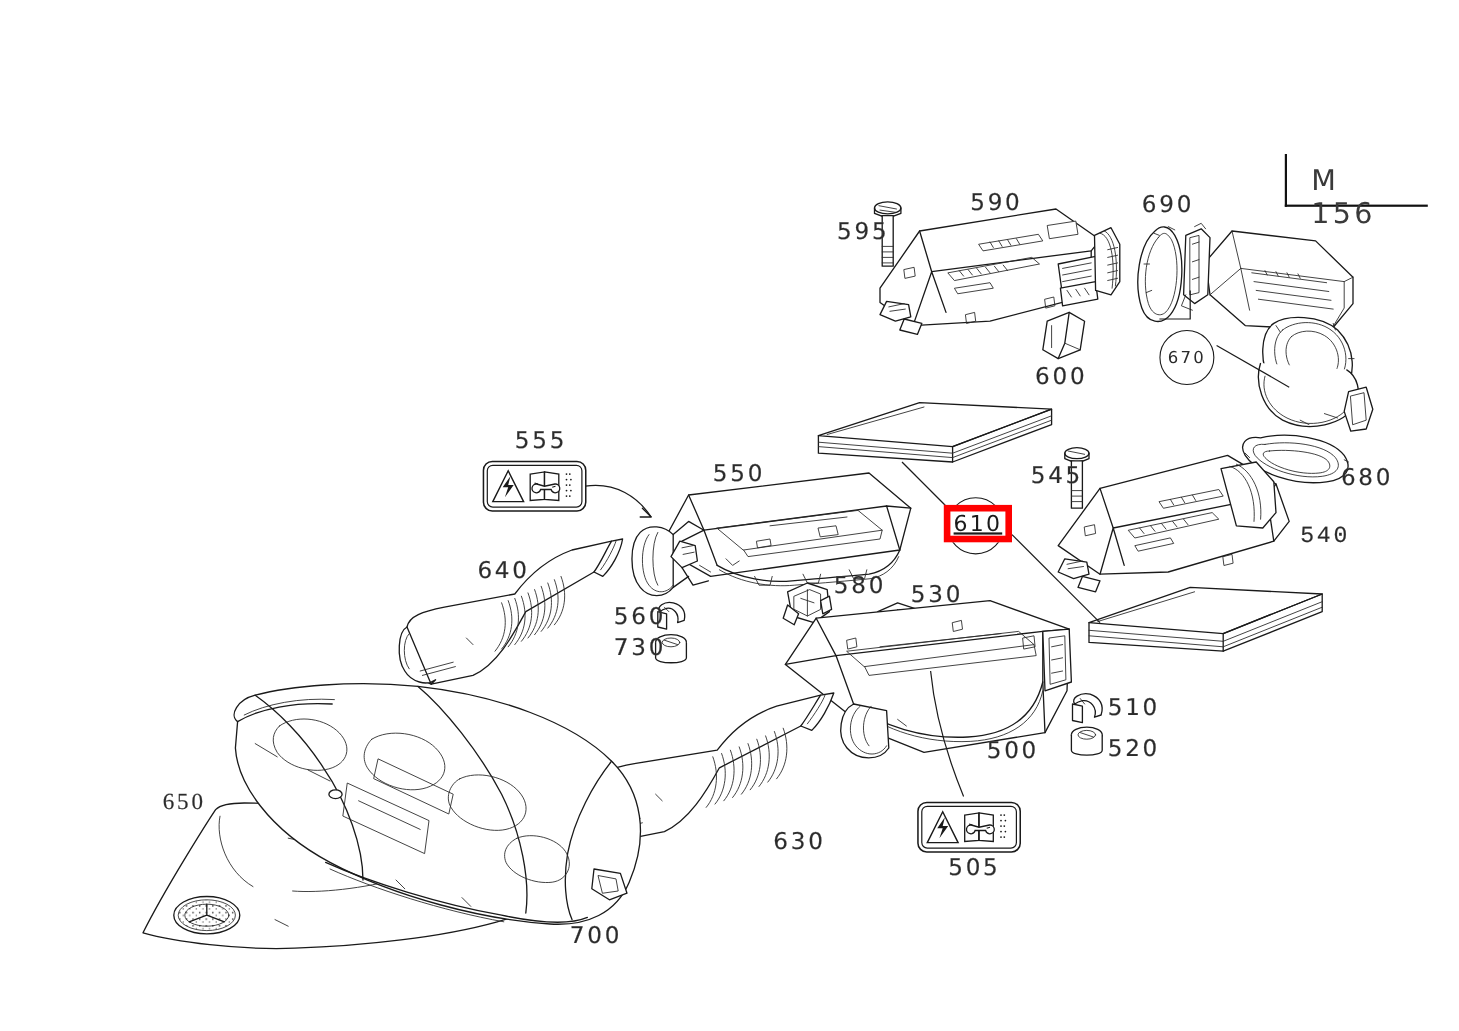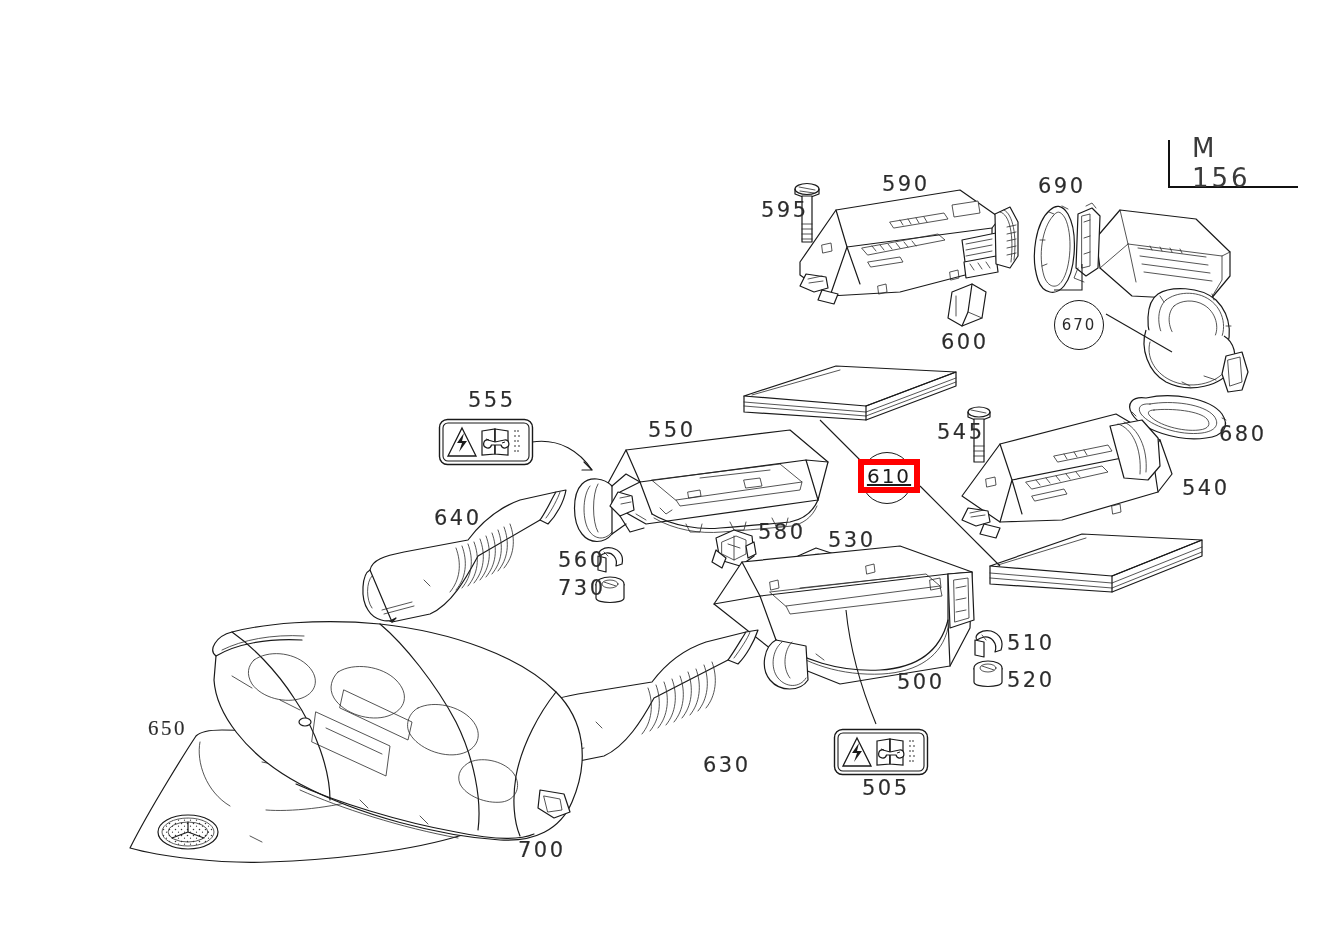--- a/index.html
+++ b/index.html
@@ -65,21 +65,20 @@
     position: absolute;
     font-family: "DejaVu Sans", sans-serif;
     font-size: 26px;
     letter-spacing: 3px;
     color: #3a3a3a;
     border-left: 2px solid #111;
     border-bottom: 2px solid #111;
     padding: 10px 14px 10px 22px;
     box-sizing: border-box;
     display: flex;
-    align-items: center;
   }
   .warn-label {
     position: absolute;
   }
 </style>
 </head>
 <body>
 
 <div id="diagram-root">
 
@@ -514,21 +513,21 @@
   </div>
 
   <div class="label" style="left:761px; top:200px;">595</div>
   <div class="label" style="left:882px; top:174px;">590</div>
   <div class="label" style="left:1038px; top:176px;">690</div>
   <div class="label" style="left:941px; top:332px;">600</div>
   <div class="label" style="left:1219px; top:424px;">680</div>
   <div class="label" style="left:468px; top:390px;">555</div>
   <div class="label" style="left:648px; top:420px;">550</div>
   <div class="label" style="left:937px; top:422px;">545</div>
-  <div class="label" style="left:1182px; top:478px;">540</div>
+  <div class="label" style="left:1182px; top:478px;font-family:Liberation Mono, monospace;">540</div>
   <div class="label" style="left:398px; top:508px;margin-left:36px;">640</div>
   <div class="label" style="left:558px; top:550px;">560</div>
   <div class="label" style="left:558px; top:578px;">730</div>
   <div class="label" style="left:758px; top:522px;">580</div>
   <div class="label" style="left:828px; top:530px;">530</div>
   <div class="label" style="left:897px; top:672px;">500</div>
   <div class="label" style="left:862px; top:778px;text-align:center;">505</div>
   <div class="label" style="left:1007px; top:633px;">510</div>
   <div class="label" style="left:1007px; top:670px;">520</div>
   <div class="label" style="left:703px; top:755px;">630</div>

